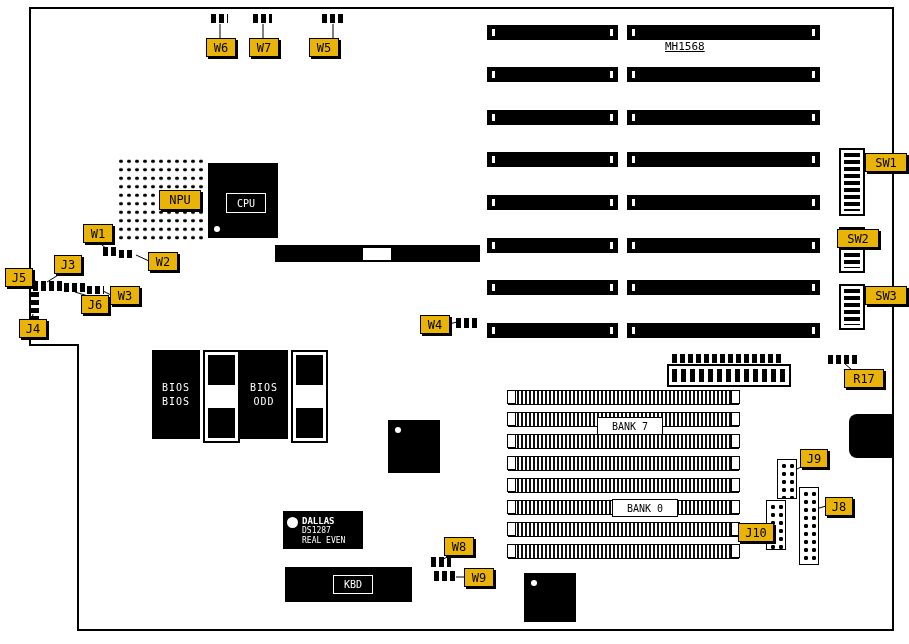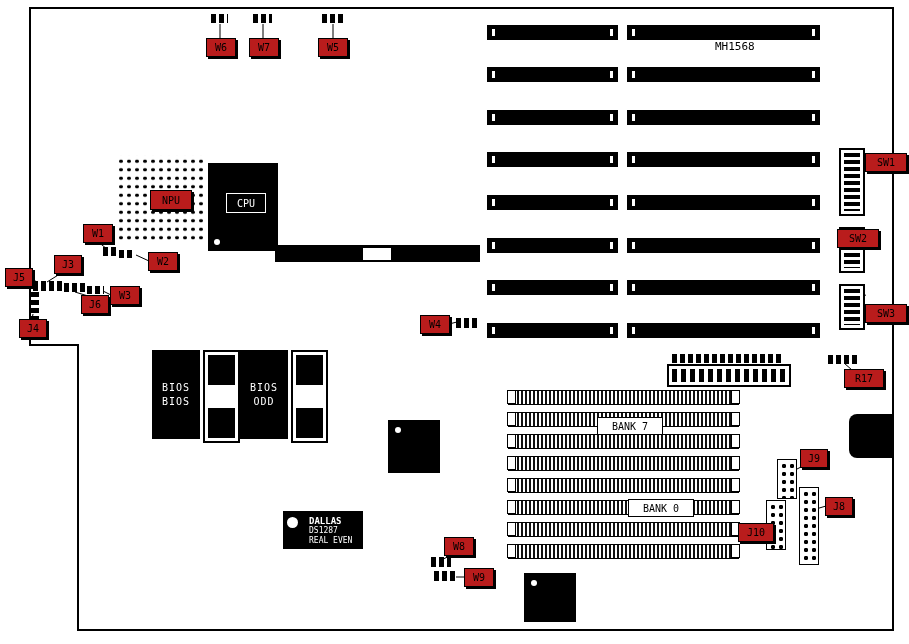--- a/index.html
+++ b/index.html
@@ -1,22 +1,22 @@
 <!DOCTYPE html>
 <html><head>
 <meta charset="utf-8">
 <style>
   html,body{margin:0;padding:0;background:#fff;}
   .stage{position:relative;width:909px;height:644px;background:#fff;overflow:hidden;
          font-family:"DejaVu Sans Mono", monospace;color:#000;}
   .stage svg.base{position:absolute;left:0;top:0;z-index:0;}
 
   
-  .lbl{position:absolute;background:#b91c1c;border:1px solid #000;box-shadow:2px 2px 0 #000;
-       display:flex;align-items:center;justify-content:center;font-size:10px;z-index:6;}
+  .lbl{position:absolute;background:#eab308;border:1px solid #000;box-shadow:2px 2px 0 #000;
+       display:flex;align-items:center;justify-content:center;font-size:12px;z-index:6;}
   
   .tag{position:absolute;background:#fff;border:1px solid #000;display:flex;align-items:center;
        justify-content:center;font-size:10px;z-index:5;}
   
   .ghost{position:absolute;background:transparent;border:1px solid #fff;color:#fff;display:flex;
          align-items:center;justify-content:center;font-size:10px;z-index:5;}
 
   .slot{position:absolute;background:#000;z-index:2;}
   .slot::before,.slot::after{content:"";position:absolute;top:4px;width:3px;height:7px;background:#fff;}
   .slot::before{left:5px;} .slot::after{right:5px;}
@@ -49,21 +49,21 @@
   .bsock::before{top:3px;} .bsock::after{bottom:3px;}
 
   .bios-txt{display:flex;flex-direction:column;align-items:center;justify-content:center;
             width:100%;height:100%;gap:3px;font-size:10px;letter-spacing:1px;}
 
   .pwr{position:absolute;background:#fff;border:2px solid #000;padding:3px;z-index:2;}
   .pwr-inner{width:100%;height:100%;background:repeating-linear-gradient(90deg,#000 0 5px,transparent 5px 9px);}
 
   .din{position:absolute;background:#000;border-radius:8px 0 0 8px;z-index:2;}
 
-  .dallas{display:flex;align-items:flex-start;gap:11px;padding:5px 4px;box-sizing:border-box;}
+  .dallas{display:flex;align-items:flex-start;gap:4px;padding:5px 4px;box-sizing:border-box;}
   .dallas-icon{width:11px;height:11px;border-radius:50%;background:#fff;flex:0 0 auto;margin-top:1px;}
   .dallas-col{display:flex;flex-direction:column;line-height:1.15;}
   .dallas-l1{font-size:9px;font-weight:bold;}
   .dallas-l2,.dallas-l3{font-size:8px;}
 
   .pn{position:absolute;font-size:11px;z-index:3;}
 </style>
 </head>
 <body>
 
@@ -88,21 +88,21 @@
         <line x1="866" y1="295" x2="855" y2="299"></line>
       <line x1="852" y1="370" x2="844" y2="363"></line>
         <line x1="801" y1="467" x2="795" y2="470"></line>
       <line x1="771" y1="532" x2="767" y2="527"></line>
         <line x1="826" y1="506" x2="816" y2="509"></line>
       <line x1="452" y1="555" x2="441" y2="560"></line>
         <line x1="465" y1="577" x2="456" y2="577"></line>
     </g>
   </svg>
 
-  <div class="pn" style="left:715px;top:40px;">MH1568</div>
+  <div class="pn" style="left:665px;top:40px;text-decoration:underline;">MH1568</div>
 
   <div class="slot" style="left:487px;top:25px;width:131px;height:15px"></div>
   <div class="slot" style="left:487px;top:67px;width:131px;height:15px"></div>
   <div class="slot" style="left:487px;top:110px;width:131px;height:15px"></div>
   <div class="slot" style="left:487px;top:152px;width:131px;height:15px"></div>
   <div class="slot" style="left:487px;top:195px;width:131px;height:15px"></div>
   <div class="slot" style="left:487px;top:238px;width:131px;height:15px"></div>
   <div class="slot" style="left:487px;top:280px;width:131px;height:15px"></div>
   <div class="slot" style="left:487px;top:323px;width:131px;height:15px"></div>
 
@@ -113,25 +113,25 @@
   <div class="slot" style="left:627px;top:195px;width:193px;height:15px"></div>
   <div class="slot" style="left:627px;top:238px;width:193px;height:15px"></div>
   <div class="slot" style="left:627px;top:280px;width:193px;height:15px"></div>
   <div class="slot" style="left:627px;top:323px;width:193px;height:15px"></div>
 
   <div class="jmp" style="left:211px;top:14px;width:17px;height:9px"></div>
   <div class="jmp" style="left:253px;top:14px;width:19px;height:9px"></div>
   <div class="jmp" style="left:322px;top:14px;width:21px;height:9px"></div>
   <div class="lbl" style="left:206px;top:38px;width:28px;height:17px">W6</div>
   <div class="lbl" style="left:249px;top:38px;width:28px;height:17px">W7</div>
-  <div class="lbl" style="left:318px;top:38px;width:28px;height:17px">W5</div>
+  <div class="lbl" style="left:309px;top:38px;width:28px;height:17px">W5</div>
 
   <div class="pga" style="left:115px;top:155px;width:88px;height:85px"></div>
-  <div class="lbl" style="left:150px;top:190px;width:40px;height:18px">NPU</div>
-  <div class="chip" style="left:208px;top:163px;width:70px;height:88px">
+  <div class="lbl" style="left:159px;top:190px;width:40px;height:18px">NPU</div>
+  <div class="chip" style="left:208px;top:163px;width:70px;height:75px">
     <span class="ghost" style="left:18px;top:30px;width:38px;height:18px">CPU</span>
     <span class="dot" style="left:6px;bottom:6px"></span>
   </div>
 
   <div class="jmp" style="left:103px;top:247px;width:13px;height:9px"></div>
   <div class="jmp" style="left:119px;top:250px;width:15px;height:8px"></div>
   <div class="jmp" style="left:87px;top:286px;width:17px;height:8px"></div>
   <div class="lbl" style="left:83px;top:224px;width:28px;height:17px">W1</div>
   <div class="lbl" style="left:148px;top:252px;width:28px;height:17px">W2</div>
   <div class="lbl" style="left:110px;top:286px;width:28px;height:17px">W3</div>
@@ -155,21 +155,21 @@
       <div class="dip-inner"></div>
     </div>
   <div class="dip" style="left:839px;top:227px;width:16px;height:36px">
       <div class="dip-inner"></div>
     </div>
   <div class="dip" style="left:839px;top:284px;width:16px;height:36px">
       <div class="dip-inner"></div>
     </div>
   <div class="lbl" style="left:865px;top:153px;width:40px;height:17px">SW1</div>
   <div class="lbl" style="left:837px;top:229px;width:40px;height:17px">SW2</div>
-  <div class="lbl" style="left:865px;top:304px;width:40px;height:17px">SW3</div>
+  <div class="lbl" style="left:865px;top:286px;width:40px;height:17px">SW3</div>
 
   <div class="jmp" style="left:828px;top:355px;width:31px;height:9px"></div>
   <div class="lbl" style="left:844px;top:369px;width:38px;height:17px">R17</div>
 
   <div class="jmp" style="left:672px;top:354px;width:110px;height:9px"></div>
   <div class="pwr" style="left:667px;top:364px;width:114px;height:13px">
       <div class="pwr-inner"></div>
     </div>
 
   <div class="chip" style="left:152px;top:350px;width:48px;height:89px">
@@ -196,39 +196,42 @@
 
   <div class="simm" style="left:508px;top:390px;width:229px;height:13px"></div>
   <div class="simm" style="left:508px;top:412px;width:229px;height:13px"></div>
   <div class="simm" style="left:508px;top:434px;width:229px;height:13px"></div>
   <div class="simm" style="left:508px;top:456px;width:229px;height:13px"></div>
   <div class="simm" style="left:508px;top:478px;width:229px;height:13px"></div>
   <div class="simm" style="left:508px;top:500px;width:229px;height:13px"></div>
   <div class="simm" style="left:508px;top:522px;width:229px;height:13px"></div>
   <div class="simm" style="left:508px;top:544px;width:229px;height:13px"></div>
   <div class="tag" style="left:597px;top:417px;width:64px;height:16px">BANK 7</div>
-  <div class="tag" style="left:628px;top:499px;width:64px;height:16px">BANK 0</div>
+  <div class="tag" style="left:612px;top:499px;width:64px;height:16px">BANK 0</div>
 
   <div class="hdr" style="left:777px;top:459px;width:18px;height:38px"></div>
   <div class="hdr" style="left:766px;top:500px;width:18px;height:48px"></div>
   <div class="hdr" style="left:799px;top:487px;width:18px;height:76px"></div>
   <div class="lbl" style="left:800px;top:449px;width:26px;height:17px">J9</div>
   <div class="lbl" style="left:738px;top:523px;width:34px;height:17px">J10</div>
   <div class="lbl" style="left:825px;top:497px;width:26px;height:17px">J8</div>
 
   <div class="din" style="left:849px;top:414px;width:44px;height:44px"></div>
 
   <div class="chip dallas" style="left:283px;top:511px;width:80px;height:38px">
     <span class="dallas-icon"></span>
     <span class="dallas-col">
       <span class="dallas-l1">DALLAS</span>
       <span class="dallas-l2">DS1287</span>
       <span class="dallas-l3">REAL EVEN</span>
     </span>
   </div>
 
+  <div class="chip" style="left:285px;top:567px;width:127px;height:35px">
+    <span class="ghost" style="left:48px;top:8px;width:38px;height:17px">KBD</span>
+  </div>
 
   <div class="jmp" style="left:431px;top:557px;width:20px;height:10px"></div>
   <div class="jmp" style="left:434px;top:571px;width:23px;height:10px"></div>
   <div class="lbl" style="left:444px;top:537px;width:28px;height:17px">W8</div>
   <div class="lbl" style="left:464px;top:568px;width:28px;height:17px">W9</div>
 
 </div>
 
 </body></html>

